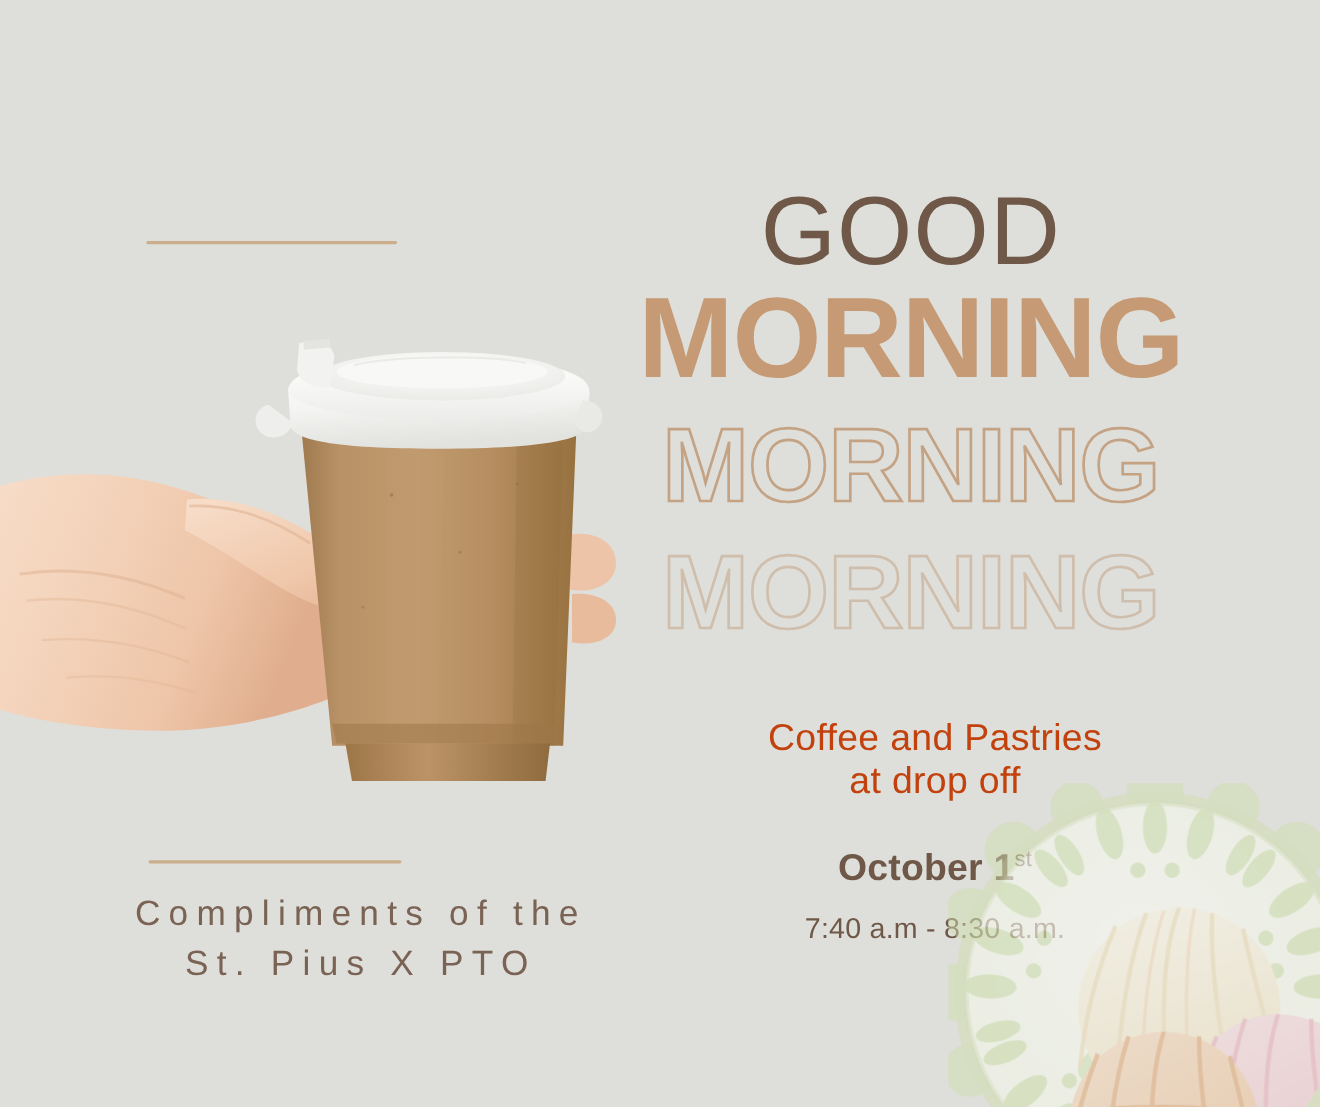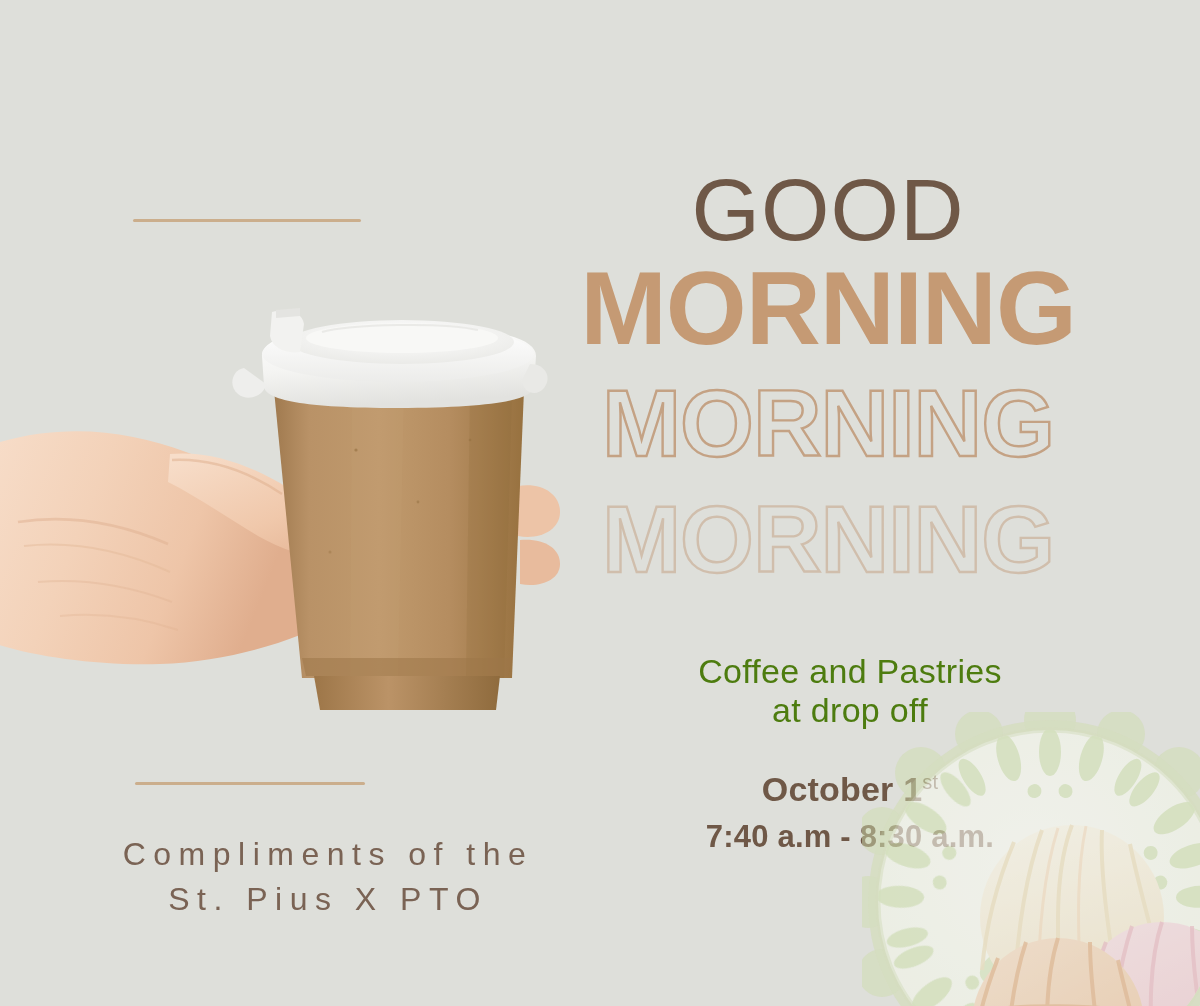--- a/index.html
+++ b/index.html
@@ -81,45 +81,45 @@
     left:620px; top:652px;
     width:460px;
     text-align:center;
     color:#6f5847;
   }
   #subhead {
     font-size:34px;
     line-height:1.14;
     font-weight:400;
     letter-spacing:.3px;
-    color:#4d7c0f;
+    color:#c2410c;
     white-space:pre-line;
   }
   #event-date {
     margin-top:40px;
     font-size:34px;
     font-weight:700;
     letter-spacing:.2px;
   }
   #event-date .ord {
     font-size:20px;
     vertical-align:super;
     font-weight:400;
   }
   #event-time {
-    margin-top:10px;
-    font-size:31px;
-    font-weight:700;
+    margin-top:20px;
+    font-size:26px;
+    font-weight:400;
     letter-spacing:.2px;
   }
 
   
   #credit-block {
     position:absolute;
-    left:18px; top:832px;
+    left:18px; top:808px;
     width:620px;
     text-align:center;
     color:#7a6354;
     font-size:32px;
     line-height:1.42;
     font-weight:400;
     letter-spacing:7.5px;
     white-space:pre-line;
   }
 </style>

